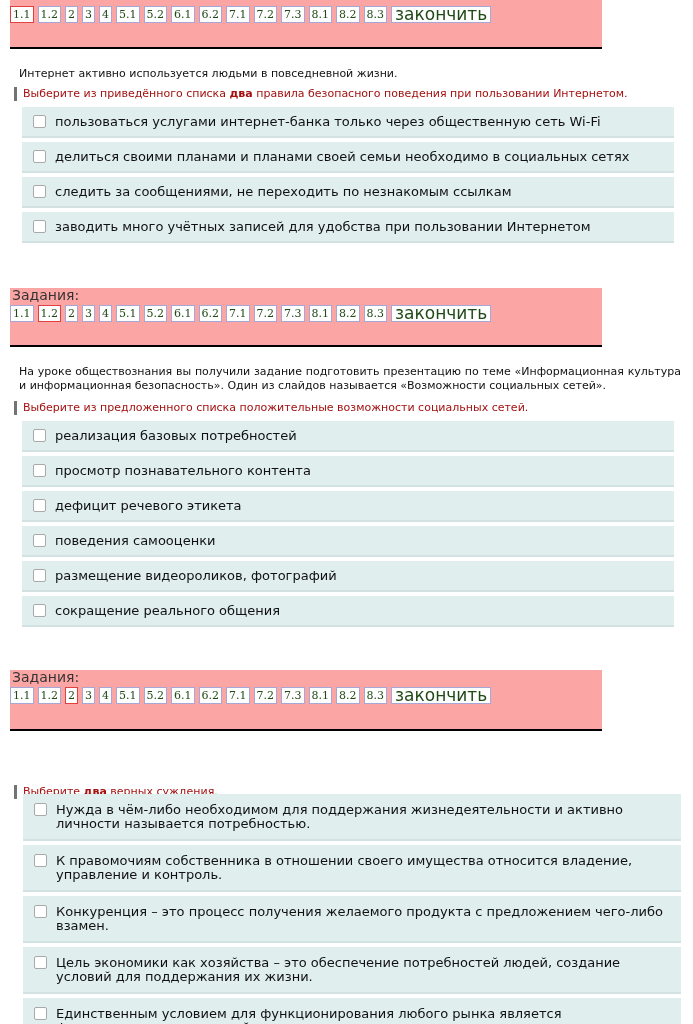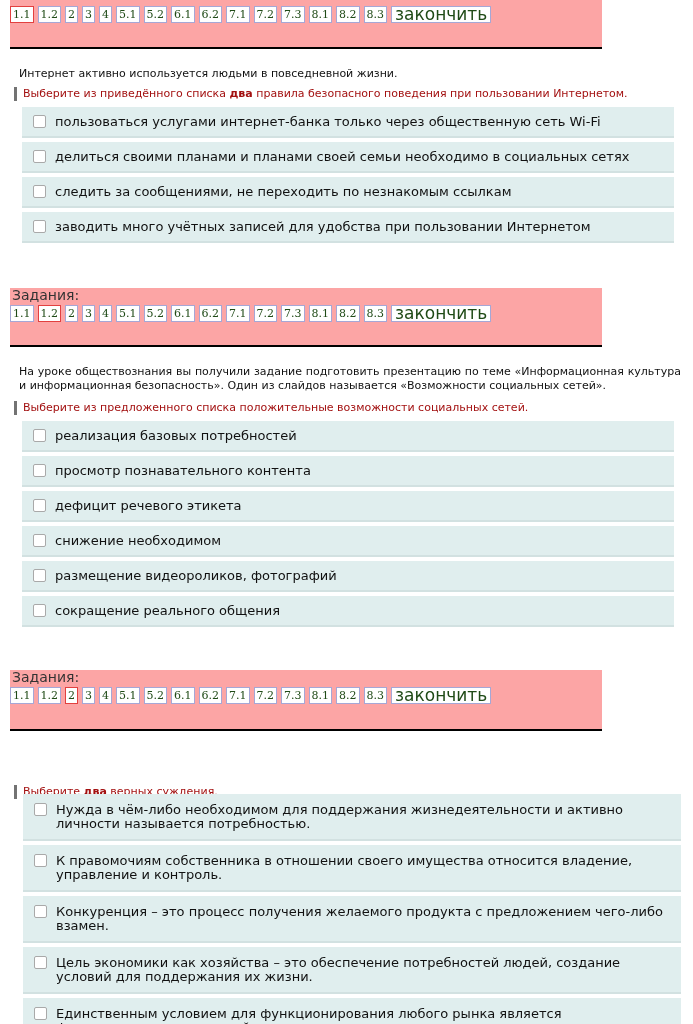--- a/index.html
+++ b/index.html
@@ -133,21 +133,21 @@
     <label class="option">
       <span class="checkbox"></span>
       <span class="opt-text">просмотр познавательного контента</span>
     </label>
     <label class="option">
       <span class="checkbox"></span>
       <span class="opt-text">дефицит речевого этикета</span>
     </label>
     <label class="option">
       <span class="checkbox"></span>
-      <span class="opt-text">снижение необходимом</span>
+      <span class="opt-text">поведения самооценки</span>
     </label>
     <label class="option">
       <span class="checkbox"></span>
       <span class="opt-text">размещение видеороликов, фотографий</span>
     </label>
     <label class="option">
       <span class="checkbox"></span>
       <span class="opt-text">сокращение реального общения</span>
     </label>
   </div>

